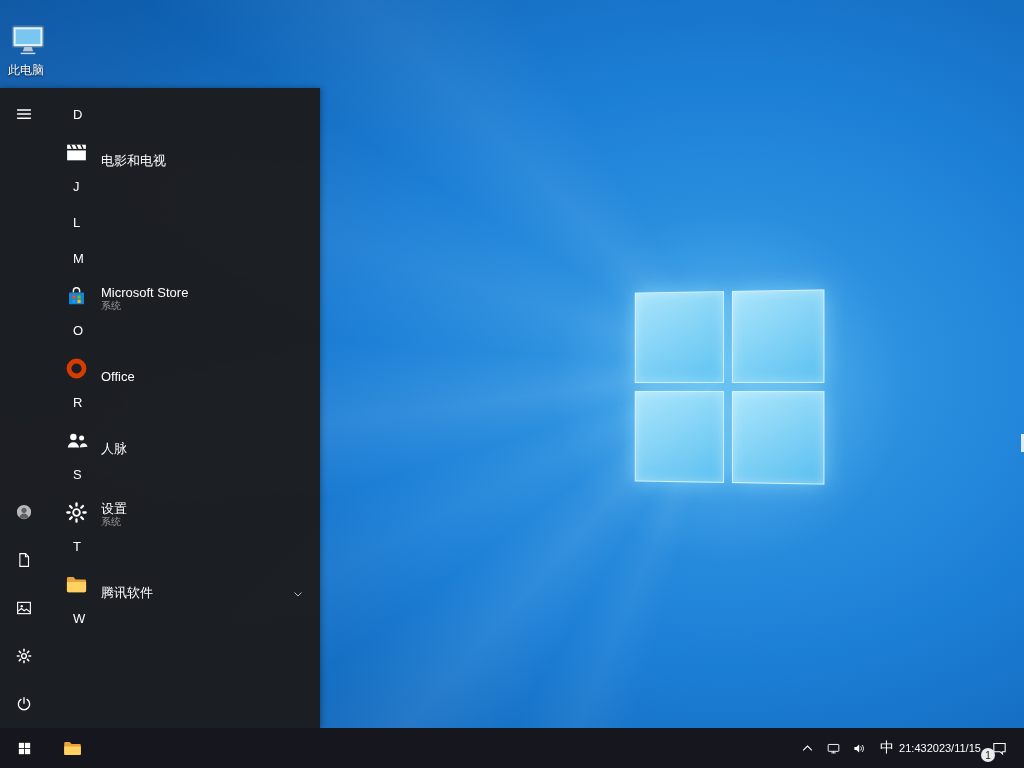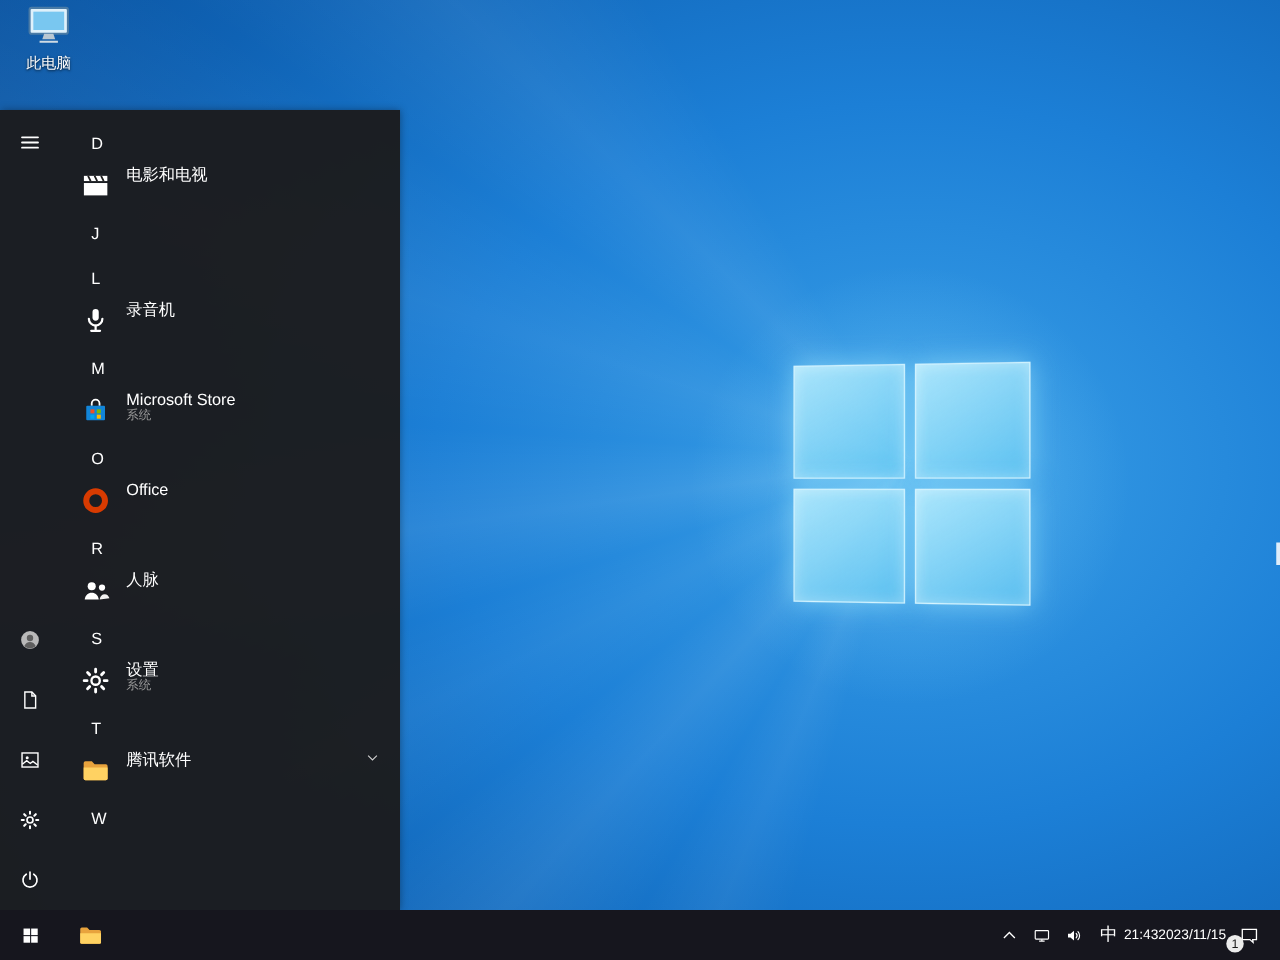--- a/index.html
+++ b/index.html
@@ -18,36 +18,36 @@
       rgba(255,255,255,0.05) 288deg, transparent 302deg, rgba(255,255,255,0.06) 315deg,
       transparent 330deg 360deg)}
   .logo-glow{position:absolute;left:528px;top:188px;width:400px;height:400px;border-radius:50%;
     background:radial-gradient(circle, rgba(130,210,248,0.45) 0%, rgba(130,210,248,0) 62%)}
   .win-logo{position:absolute;left:632px;top:291px;width:192px;height:192px;display:grid;
     grid-template-columns:1fr 1fr;grid-template-rows:1fr 1fr;gap:8px;
     transform:perspective(900px) rotateY(-9deg)}
   .pane{background:linear-gradient(150deg, rgba(175,232,252,0.95), rgba(96,198,242,0.8));
     border:1px solid rgba(220,246,255,0.9);
     box-shadow:0 0 20px rgba(140,218,250,0.7), inset 0 0 12px rgba(255,255,255,0.35)}
-  .desktop-icon{position:absolute;left:8px;top:0;width:62px;display:flex;flex-direction:column;align-items:center;gap:2px;cursor:pointer}
+  .desktop-icon{position:absolute;left:8px;top:20px;width:62px;display:flex;flex-direction:column;align-items:flex-start;gap:2px;cursor:pointer}
   .di-img svg{width:40px;height:40px}
   .di-label{font-size:12px;color:#fff;text-shadow:0 1px 2px rgba(0,0,0,0.85)}
   .edge-marker{position:absolute;right:0;top:434px;width:3px;height:18px;background:rgba(255,255,255,0.85)}
 
   
   .start-menu{position:absolute;left:0;top:88px;bottom:40px;width:320px;display:flex;z-index:5;
     background:rgba(28,28,30,0.97);box-shadow:1px 0 6px rgba(0,0,0,0.35)}
   .rail{width:48px;flex:0 0 48px;position:relative}
   .rail-btn{width:48px;height:48px;display:flex;align-items:center;justify-content:center;cursor:pointer}
   .rail-btn svg{width:18px;height:18px}
   .rail-top{position:absolute;top:2px;left:0}
   .rail-bottom{position:absolute;bottom:0;left:0}
   .app-list{flex:1;padding-top:8px;overflow:hidden}
   .menu-letter{height:36px;display:flex;align-items:center;padding-left:25px;color:#fff;font-size:13px;cursor:pointer}
-  .menu-app{height:36px;display:flex;align-items:flex-start;color:#fff;cursor:pointer}
+  .menu-app{height:36px;display:flex;align-items:flex-end;color:#fff;cursor:pointer}
   .app-icon{width:32px;height:32px;margin-left:12px;margin-right:9px;flex:0 0 32px;display:flex;align-items:center;justify-content:center}
   .app-icon svg{width:25px;height:25px}
   .app-texts{display:flex;flex-direction:column;line-height:1.18}
   .app-label{font-size:13px}
   .app-sub{font-size:10px;color:#9a9a9a}
   .app-chevron{margin-left:auto;margin-right:16px;display:flex}
   .app-chevron svg{width:12px;height:12px}
 
   
   .taskbar{position:absolute;left:0;right:0;bottom:0;height:40px;background:#16161e;display:flex;align-items:stretch;z-index:10}
@@ -162,32 +162,20 @@
         <span class="app-texts">
           <span class="app-label">电影和电视</span>
         </span>
       </div>
       <div class="menu-letter">
         <span>J</span>
       </div>
       <div class="menu-letter">
         <span>L</span>
       </div>
-      <div class="menu-app">
-        <span class="app-icon">
-          <svg viewBox="0 0 24 24">
-            <rect x="9.6" y="3" width="4.8" height="9" rx="2.4" fill="#fff"></rect>
-            <path d="M6.8 10.6a5.2 5.2 0 0 0 10.4 0" fill="none" stroke="#fff" stroke-width="1.7" stroke-linecap="round"></path>
-            <path d="M12 15.8v3M8.6 19.8h6.8" fill="none" stroke="#fff" stroke-width="1.7" stroke-linecap="round"></path>
-          </svg>
-        </span>
-        <span class="app-texts">
-          <span class="app-label">录音机</span>
-        </span>
-      </div>
       <div class="menu-letter">
         <span>M</span>
       </div>
       <div class="menu-app">
         <span class="app-icon">
           <svg viewBox="0 0 24 24">
             <path d="M9 8.2V6.6a3 3 0 0 1 6 0v1.6" fill="none" stroke="#fff" stroke-width="1.4"></path>
             <rect x="4.8" y="8.2" width="14.4" height="11.2" rx="0.8" fill="#1285d8"></rect>
             <rect x="8" y="11" width="3.1" height="3.1" fill="#f25022"></rect>
             <rect x="12.9" y="11" width="3.1" height="3.1" fill="#7fba00"></rect>

